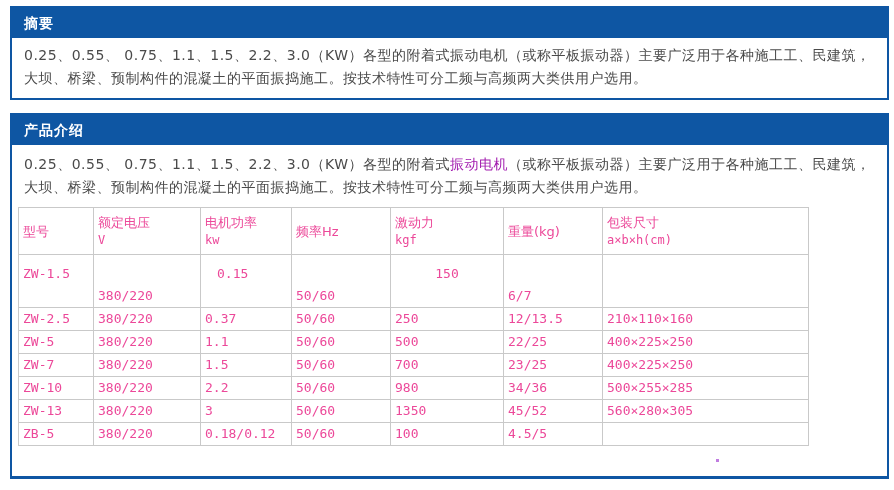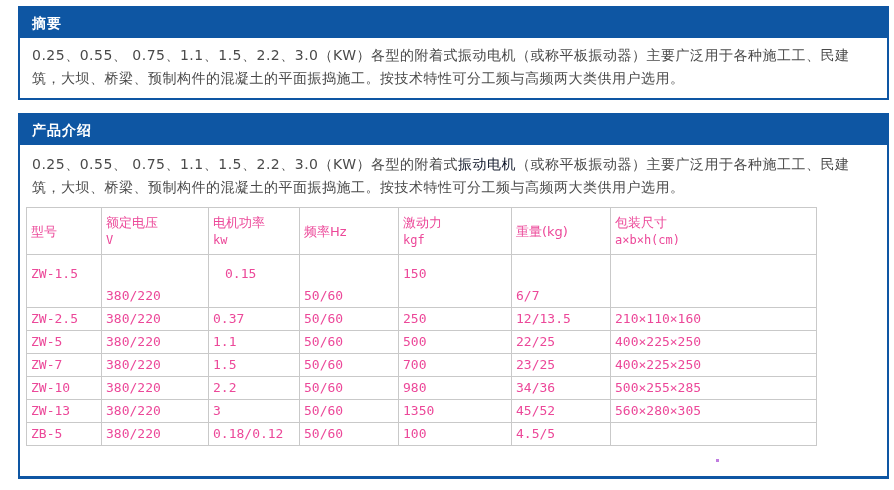--- a/index.html
+++ b/index.html
@@ -1,37 +1,37 @@
 <!DOCTYPE html>
 <html><head>
 <meta charset="utf-8">
 <style>
   html,body{margin:0;padding:0;background:#ffffff;}
   body{
     width:894px;height:490px;position:relative;overflow:hidden;
     font-family:"DejaVu Sans","Liberation Sans",sans-serif;
   }
   .section{
-    margin-left:18px;margin-right:5px;
+    margin-left:10px;margin-right:5px;
     border:2px solid #0e56a3;background:#ffffff;
   }
   .section-1{margin-top:6px;}
   .section-2{margin-top:13px;border-bottom-width:3px;}
   .section-header{
     background:#0e56a3;color:#ffffff;
     font-size:14px;font-weight:bold;
     line-height:16px;padding:7px 12px;
     letter-spacing:1px;
   }
   .section-body{
     color:#4a4a4a;font-size:14px;line-height:23px;
     padding:6px 12px 8px 12px;letter-spacing:0.5px;
   }
   .section-2 .section-body{padding:8px 12px 30px 12px;}
-  .intro-link{color:#0f172a;text-decoration:none;cursor:pointer;}
+  .intro-link{color:#a21caf;text-decoration:none;cursor:pointer;}
   table.spec{
     border-collapse:collapse;table-layout:fixed;
     width:790px;margin:8px 0 0 -6px;
     color:#ec4899;font-size:13px;letter-spacing:0;
   }
   table.spec td{
     border:1px solid #c9c9c9;
     padding:2px 4px;line-height:16px;
     font-family:"DejaVu Sans Mono","Liberation Mono",monospace;
     overflow:hidden;white-space:nowrap;
@@ -39,21 +39,21 @@
   tr.hdr td{height:42px;vertical-align:middle;}
   .h-label{font-family:"DejaVu Sans","Liberation Sans",sans-serif;font-size:13px;line-height:19px;}
   .h-unit{font-size:12px;line-height:17px;}
   .h-unit:empty{display:none;}
   tr.row td{height:18px;}
   tr.r1 td{height:38px;vertical-align:top;padding-top:11px;}
   tr.r1 td:nth-child(2),
   tr.r1 td:nth-child(4),
   tr.r1 td:nth-child(6){vertical-align:bottom;padding-bottom:3px;}
   tr.r1 td:nth-child(3){padding-left:16px;}
-  tr.r1 td:nth-child(5){text-align:left;}
+  tr.r1 td:nth-child(5){text-align:center;}
   .stray-dot{
     position:absolute;left:716px;top:459px;
     width:3px;height:3px;background:#c07ce0;
   }
 </style>
 </head>
 <body>
 
 <div class="section section-1">
   <div class="section-header">

